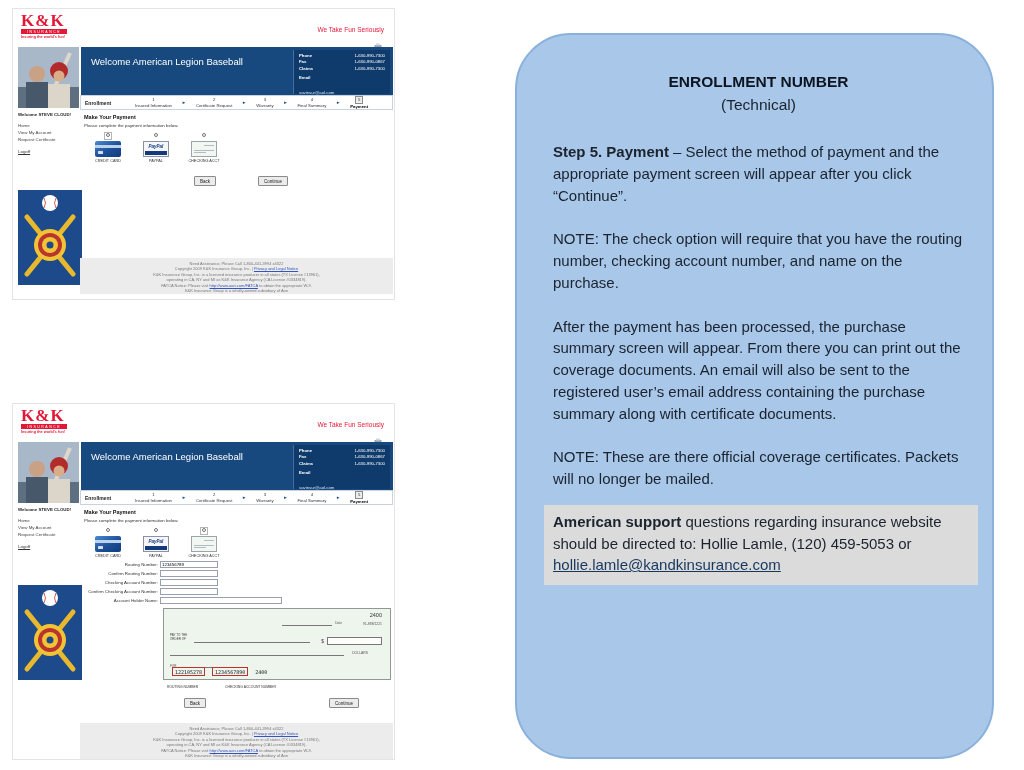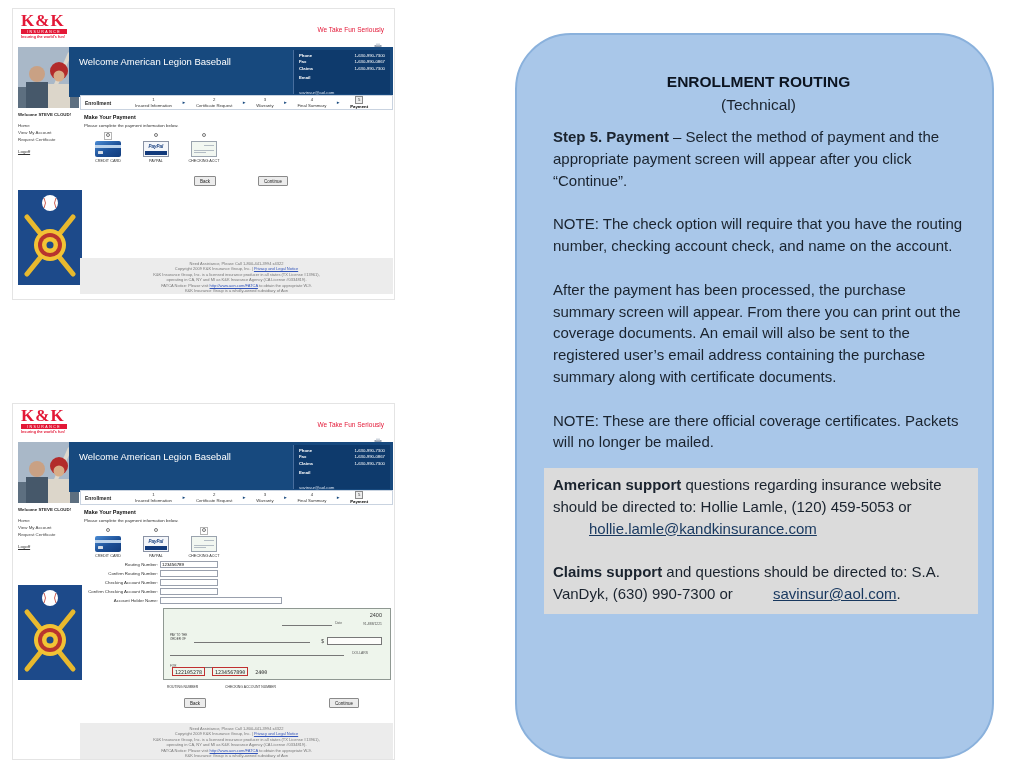--- a/index.html
+++ b/index.html
@@ -11,21 +11,21 @@
   #shot2 { left:12px; top:403px; width:383px; height:357px; }
 
   .kk-logo { position:absolute; left:8px; top:4px; width:62px; }
   .kk-word { font-family:"Liberation Serif", serif; font-weight:bold; color:#e31837; font-size:17px; line-height:16px; letter-spacing:1px; }
   .kk-bar  { background:#e31837; color:#fff; font-size:3.5px; text-align:center; letter-spacing:1.5px; padding:0.5px 0; width:46px; }
   .kk-tag  { color:#e31837; font-size:3.8px; font-weight:bold; margin-top:1px; white-space:nowrap; }
   .slogan  { position:absolute; right:10px; top:17px; color:#e31837; font-size:6.5px; }
   .printer { position:absolute; right:12px; top:27px; width:8px; height:7px; }
 
   .photo { position:absolute; left:5px; top:38px; width:61px; height:61px; overflow:hidden; }
-  .band  { position:absolute; left:56px; right:1px; top:38px; height:50px; background:#17497e; }
+  .band  { position:absolute; left:68px; right:1px; top:38px; height:50px; background:#17497e; }
   .band-title { color:#fff; font-size:9.5px; padding:9px 0 0 10px; }
   .contact { position:absolute; top:3px; right:3px; bottom:3px; width:97px; background:#0e3a6c; border-left:1px solid #486e9e; padding:3px 5px; color:#fff; }
   .c-row { display:flex; justify-content:space-between; font-size:4.3px; line-height:1.5; }
   .c-lbl { font-weight:bold; }
   .c-email-lbl { font-weight:bold; font-size:4.3px; margin-top:2.5px; }
   .c-email { font-size:4.3px; text-decoration:underline; color:#dbe6f5; }
 
   .steps { position:absolute; left:67px; right:1px; top:86px; height:15px; background:#fff; border:1px solid #c9d3e0; display:flex; align-items:center; overflow:hidden; }
   .enroll-label { font-size:5px; font-weight:bold; color:#222; margin-left:4px; white-space:nowrap; }
   .step { display:flex; flex-direction:column; align-items:center; line-height:1.2; white-space:nowrap; }
@@ -98,25 +98,25 @@
   .micr-box { border:1px solid #c03030; padding:0.5px 2px; }
   .chk-captions { position:absolute; left:150px; top:281px; width:228px; font-size:3.4px; color:#333; }
   .cap-rt { position:absolute; left:4px; top:0; }
   .cap-ac { position:absolute; left:62px; top:0; }
 
   
   #panel { position:absolute; left:515px; top:33px; width:479px; height:726px; background:#a9c7e9; border:2px solid #8ab1dc; border-radius:56px; padding:38px 28px 0 36px; color:#1a232e; }
   .panel-title { text-align:center; font-weight:bold; font-size:15.5px; color:#0c1420; }
   .panel-sub { text-align:center; font-size:15.5px; margin-top:5px; }
   .pp { font-size:15px; line-height:1.45; margin-top:22px; }
-  .pp.first { margin-top:12px; }
+  .pp.first { margin-top:27px; }
   .support-box { background:#dbdbdb; margin:15px -14px 0 -9px; padding:6px 10px 9px 9px; }
   .sp { font-size:15px; line-height:1.45; }
   .sp.last { margin-top:22px; }
-  .s-email { color:#17375e; text-decoration:underline;margin-left:36px; }
+  .s-email { color:#17375e; text-decoration:underline; }
 </style>
 </head>
 <body>
 
 <div class="shot" id="shot1">
 
   <div class="kk-logo">
     <div class="kk-word">K&amp;K</div>
     <div class="kk-bar">INSURANCE</div>
     <div class="kk-tag">Insuring the world's fun!</div>
@@ -459,23 +459,22 @@
     <div class="f-line">Need Assistance, Please Call 1-800-441-3994 x4322</div>
     <div class="f-line"><span>Copyright 2009 K&amp;K Insurance Group, Inc. | </span><a class="f-link">Privacy and Legal Notice</a></div>
     <div class="f-line">K&amp;K Insurance Group, Inc. is a licensed insurance producer in all states (TX License #13961),</div>
     <div class="f-line">operating in CA, NY and MI as K&amp;K Insurance Agency (CA License #0334819).</div>
     <div class="f-line"><span>FATCA Notice: Please visit </span><a class="f-link">http://www.aon.com/FATCA</a><span> to obtain the appropriate W-9.</span></div>
     <div class="f-line">K&amp;K Insurance Group is a wholly-owned subsidiary of Aon</div>
   </div>
 </div>
 
 <div id="panel">
-  <div class="panel-title">ENROLLMENT ROUTING</div>
+  <div class="panel-title">ENROLLMENT NUMBER</div>
   <div class="panel-sub">(Technical)</div>
   <p class="pp first"><b>Step 5. Payment</b><span> – Select the method of payment and the appropriate payment screen will appear after you click “Continue”.</span></p>
-  <p class="pp">NOTE: The check option will require that you have the routing number, checking account check, and name on the account.</p>
+  <p class="pp">NOTE: The check option will require that you have the routing number, checking account number, and name on the purchase.</p>
   <p class="pp">After the payment has been processed, the purchase summary screen will appear.  From there you can print out the coverage documents.  An email will also be sent to the registered user’s email address containing the purchase summary along with certificate documents.</p>
   <p class="pp">NOTE: These are there official coverage certificates. Packets will no longer be mailed.</p>
   <div class="support-box">
     <p class="sp"><b>American support</b><span> questions regarding insurance website should be directed to: Hollie Lamle, (120) 459-5053 or </span><a class="s-email">hollie.lamle@kandkinsurance.com</a></p>
-    <p class="sp last"><b>Claims support</b><span> and questions should be directed to: S.A. VanDyk, (630) 990-7300 or </span><a class="s-email">savinsur@aol.com</a><span>.</span></p>
   </div>
 </div>
 
 </body></html>

